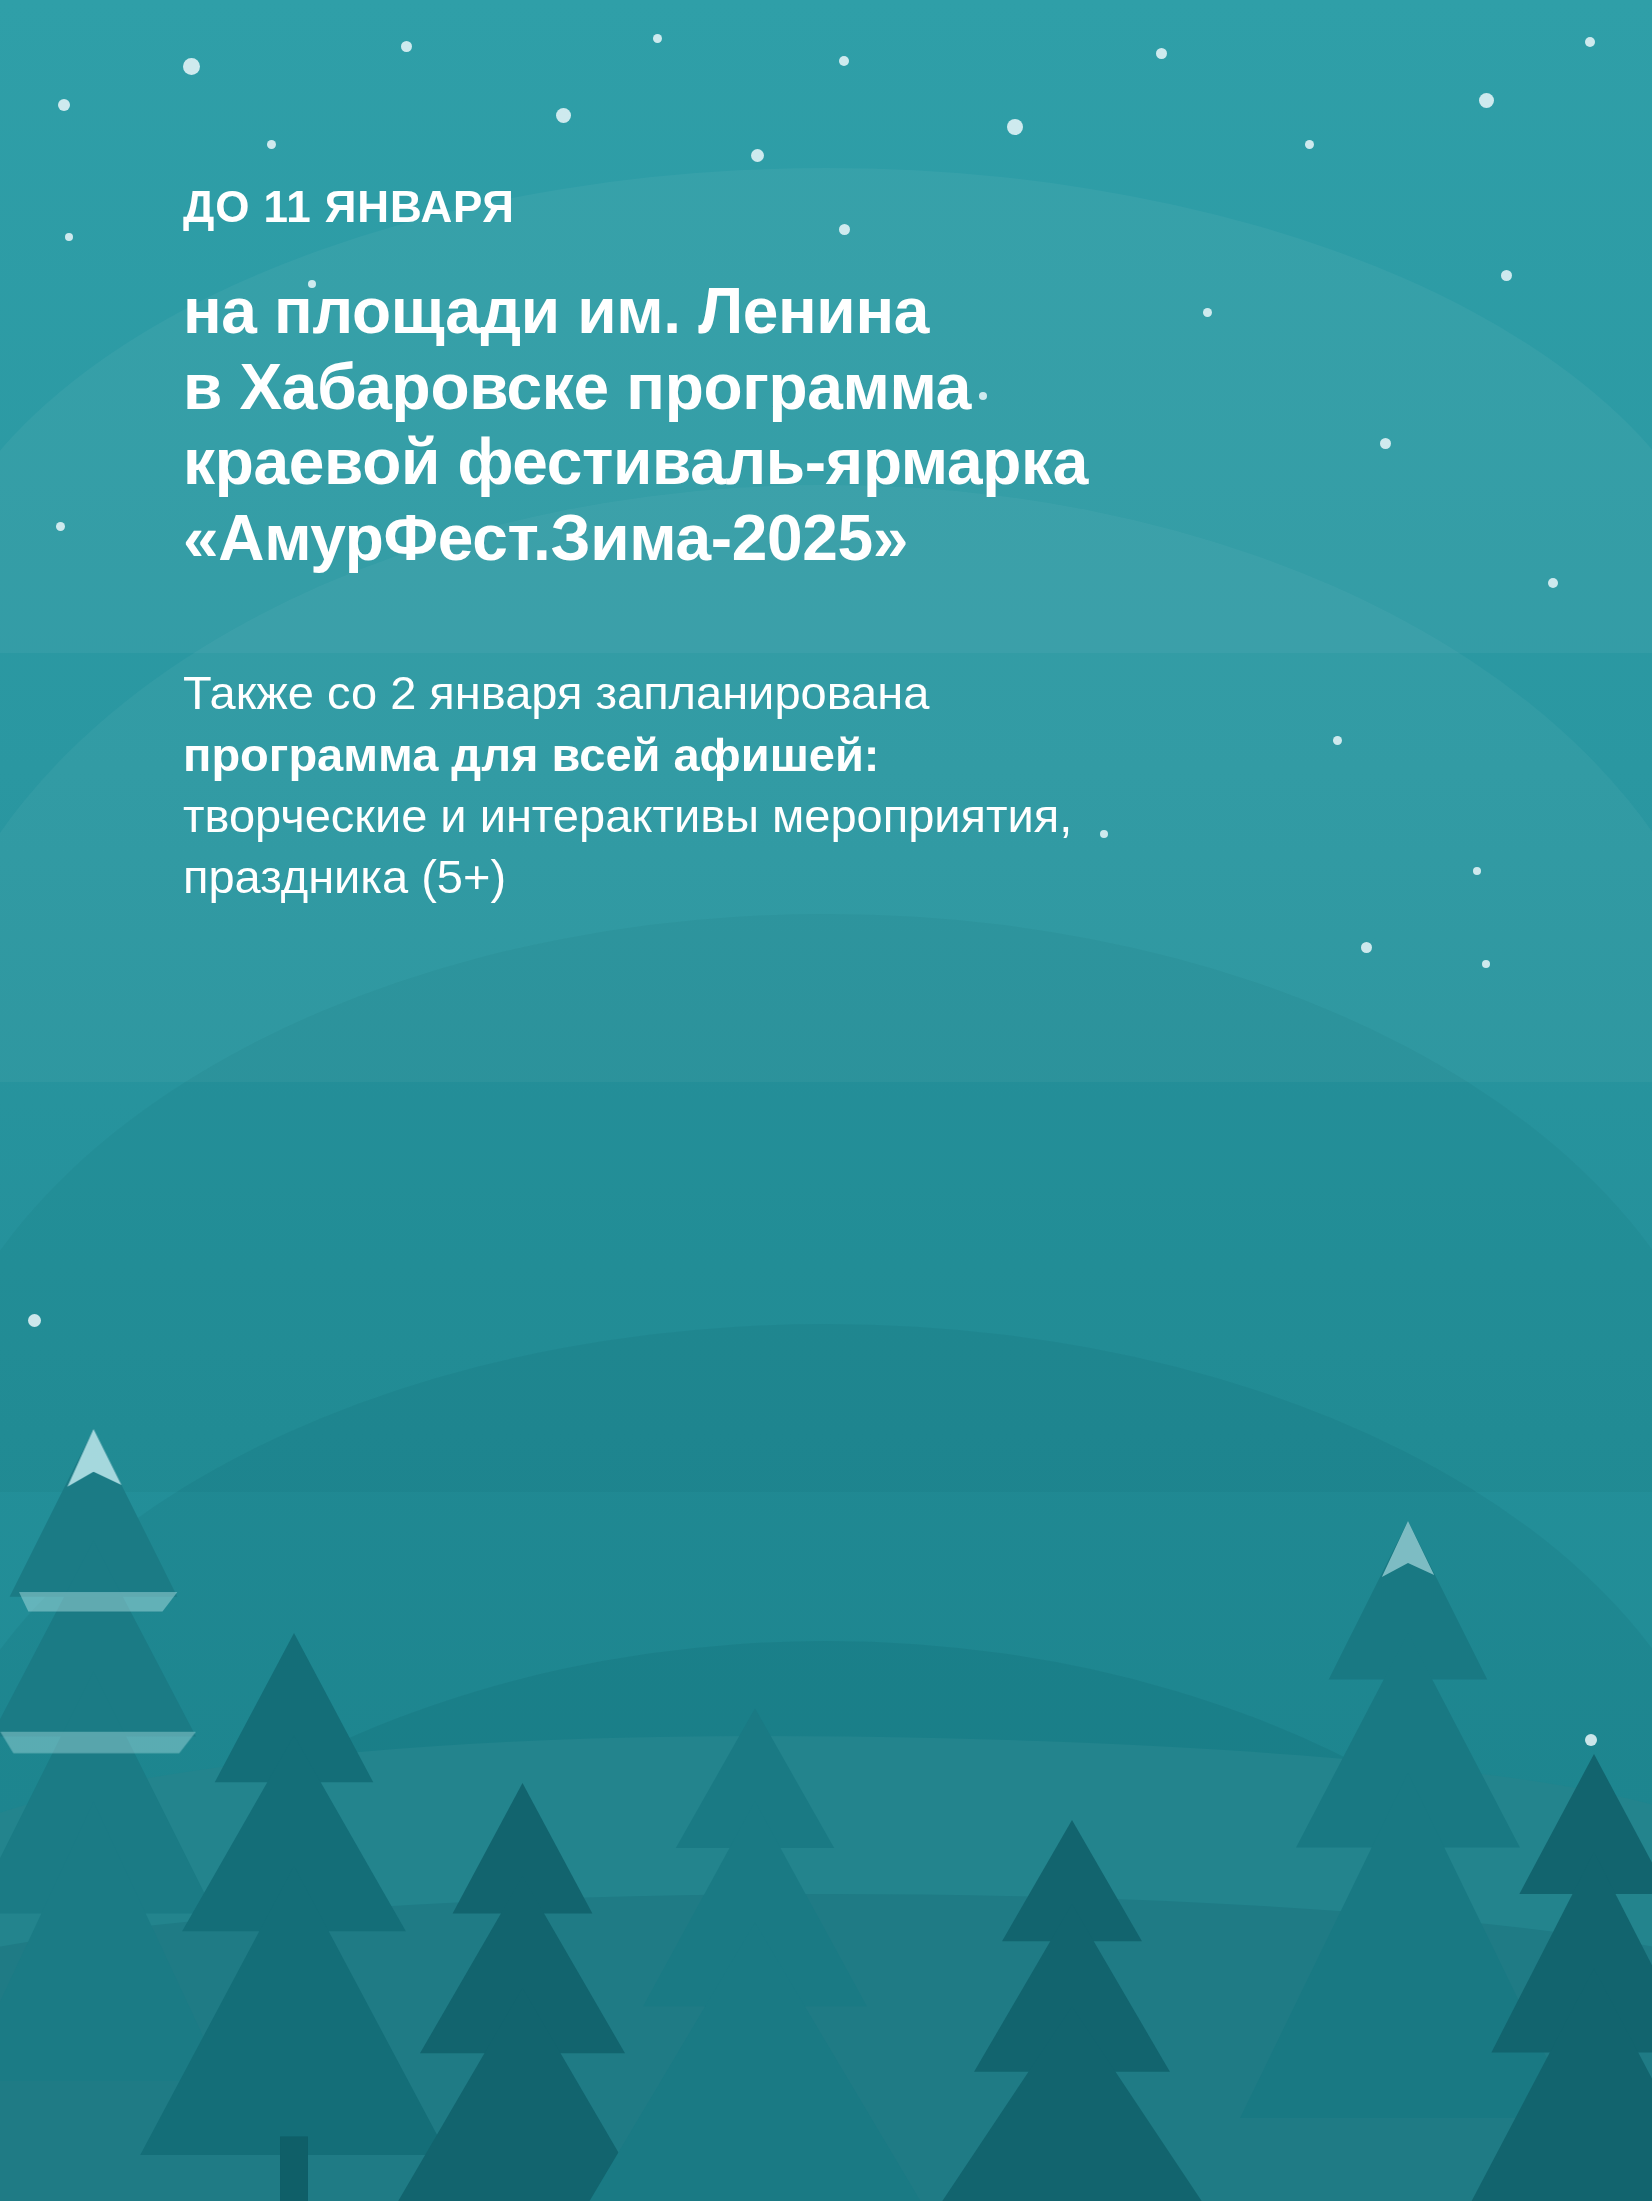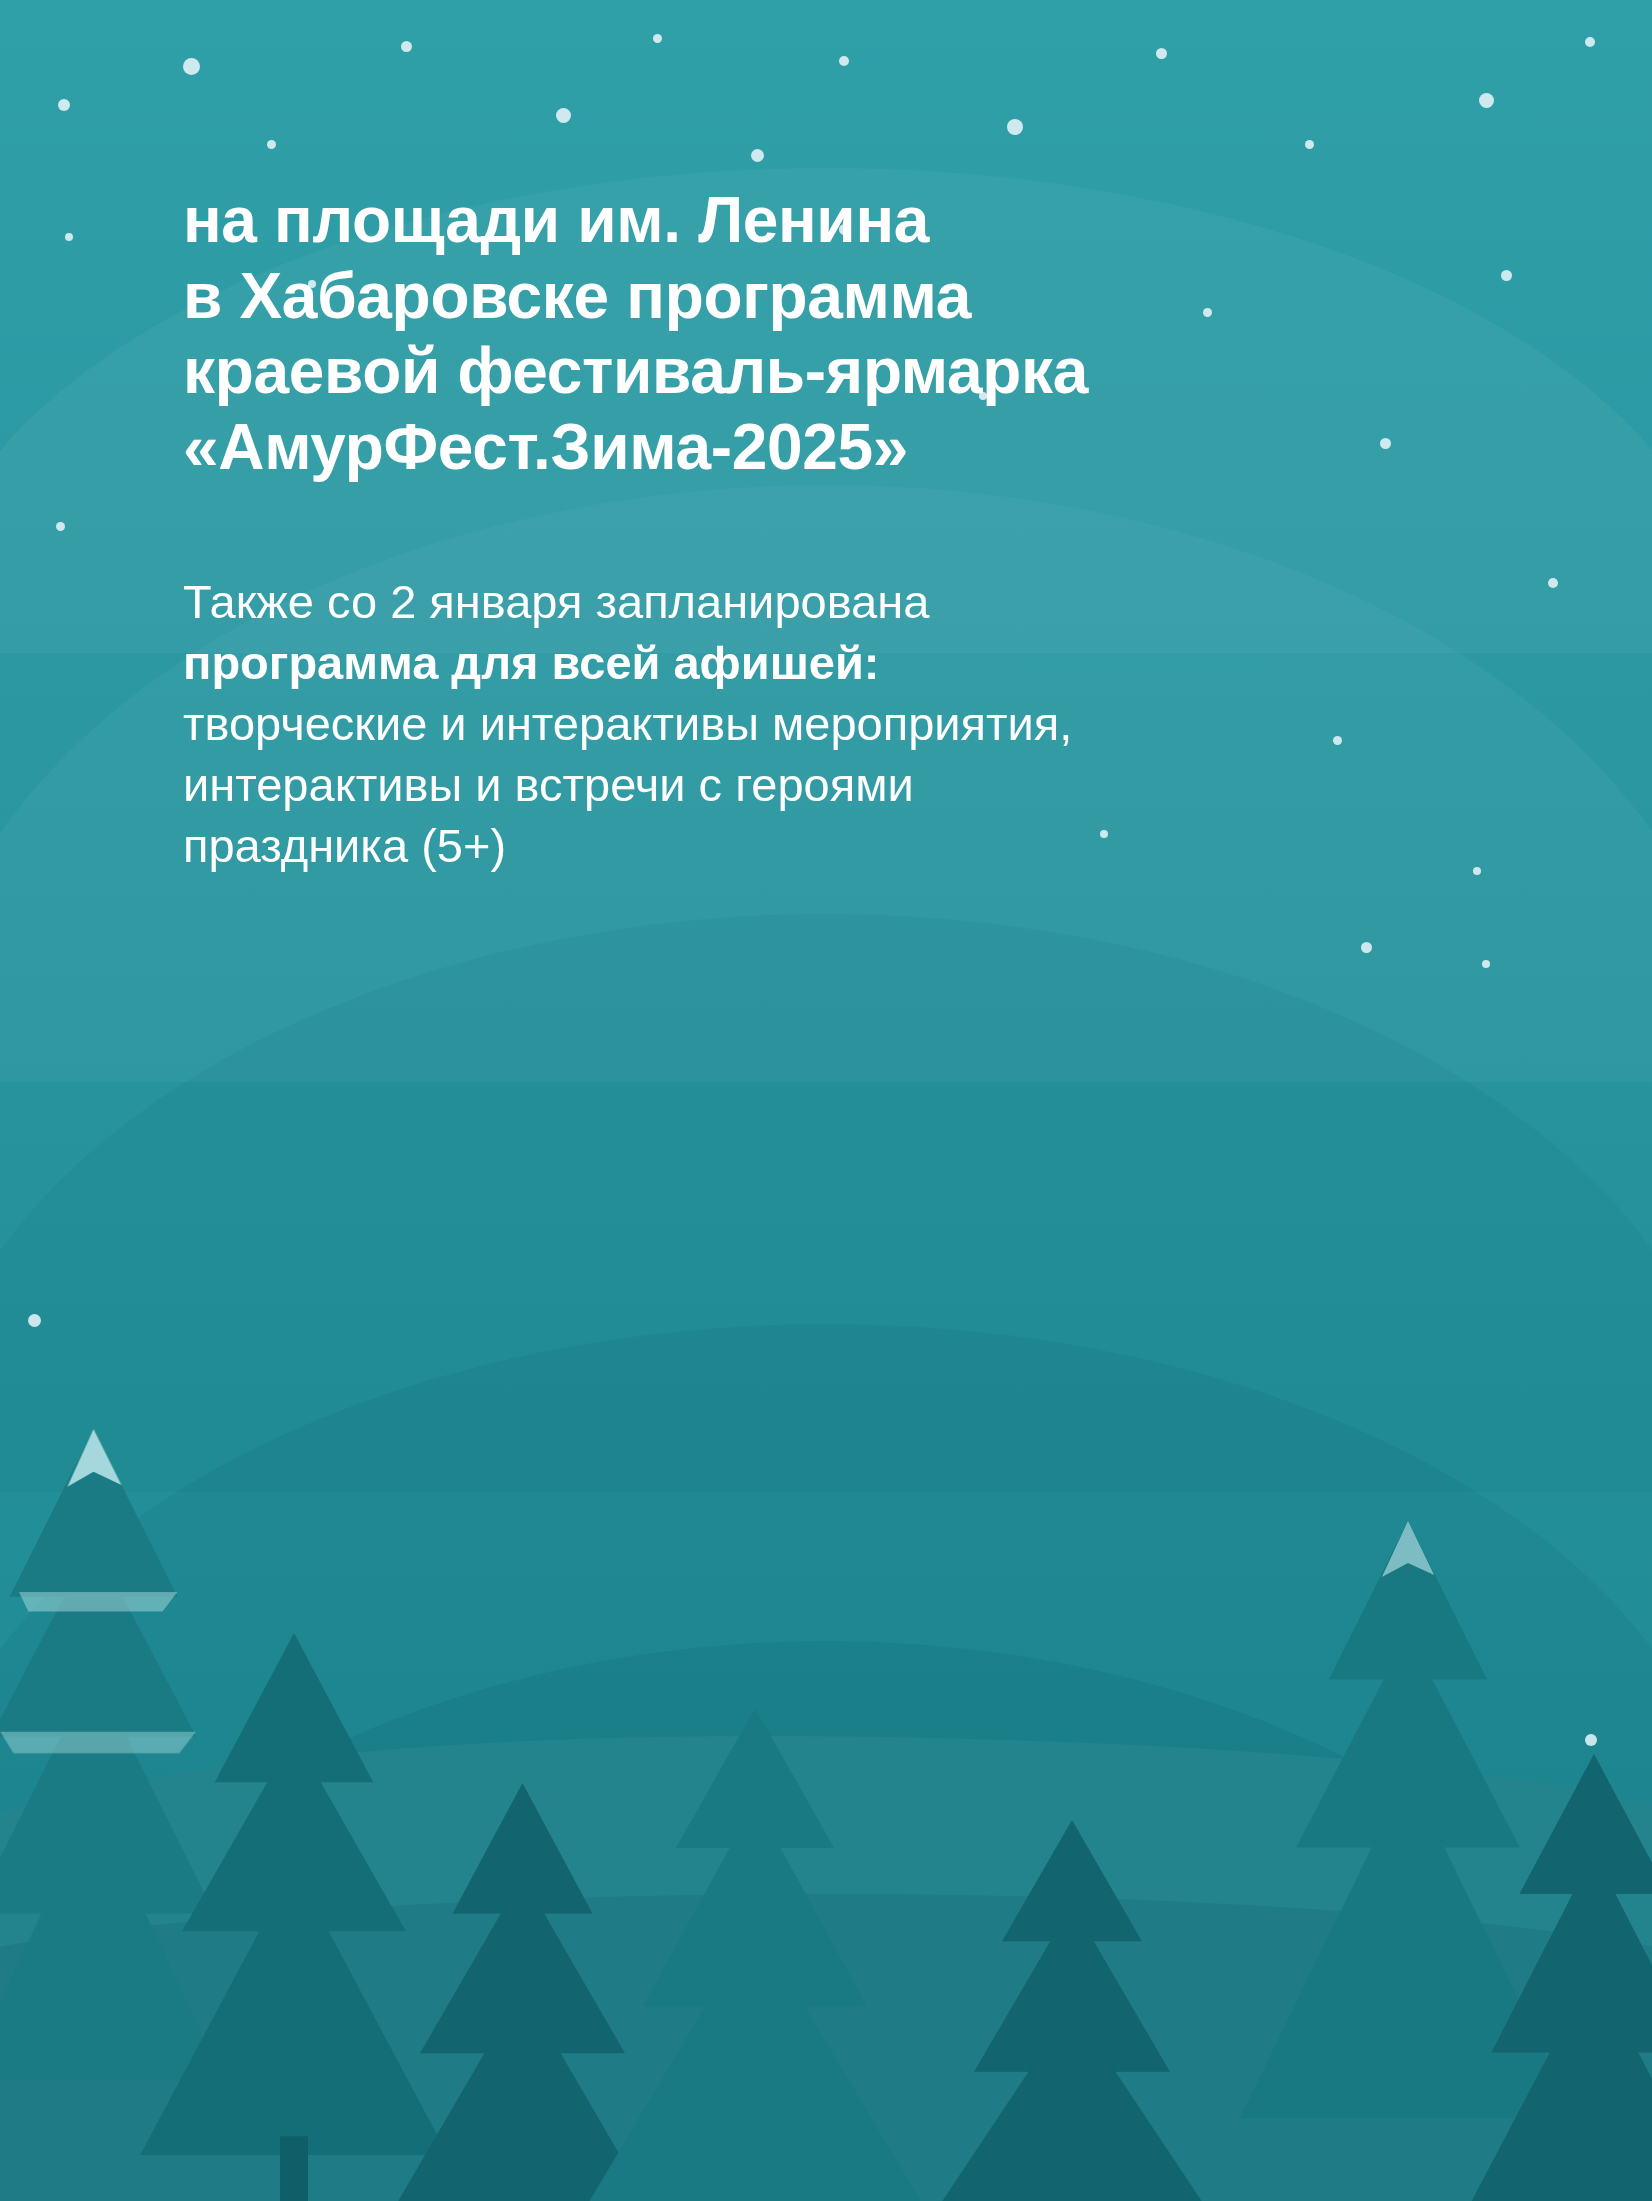--- a/index.html
+++ b/index.html
@@ -245,33 +245,33 @@
   <svg class="tree" style="left:1454px;bottom:-37px;" width="280" height="485" viewBox="0 0 300 520">
     <g fill="#12646e">
       <polygon points="150,0 230,150 70,150"></polygon>
       <polygon points="150,105 260,320 40,320"></polygon>
       <polygon points="150,230 300,515 0,515"></polygon>
     </g>
   </svg>
 
   <div class="content">
 
+    <div class="kicker">ДО 11 ЯНВАРЯ</div>
 
     <div class="headline nowrap-block">
       <span>на площади им. Ленина</span>
       <span>в Хабаровске программа</span>
       <span>краевой фестиваль-ярмарка</span>
       <span>«АмурФест.Зима-2025»</span>
     </div>
 
 
     <div class="para nowrap-block tight">
       <span>Также со 2 января запланирована</span>
       <span><b>программа для всей афишей:</b></span>
       <span>творческие и интерактивы мероприятия,</span>
-      <span>интерактивы и встречи с героями</span>
       <span>праздника (5+)</span>
     </div>
 
 
   </div>
 </div>
 
 
 </body></html>

